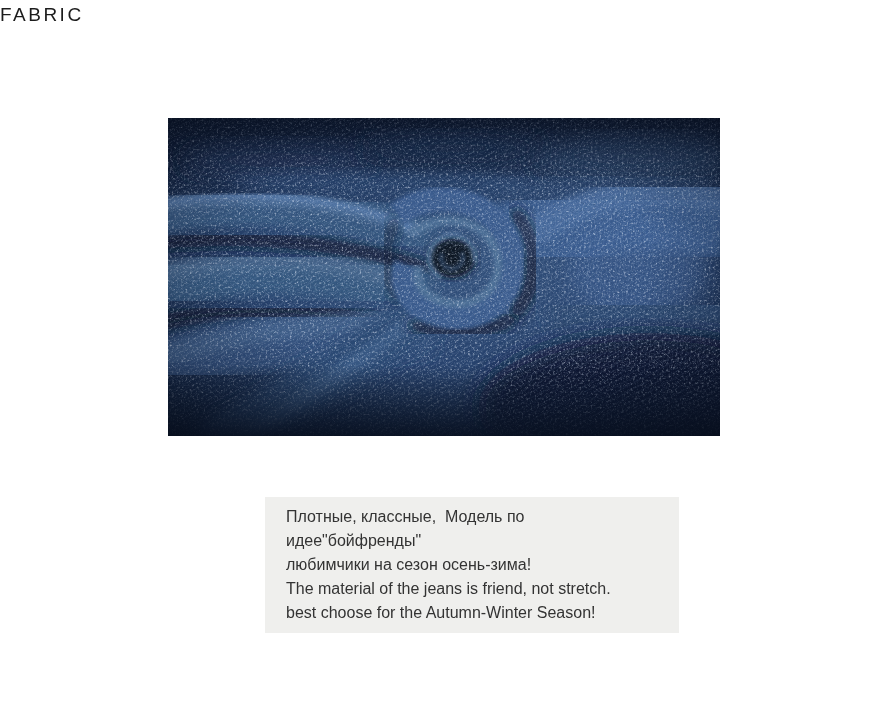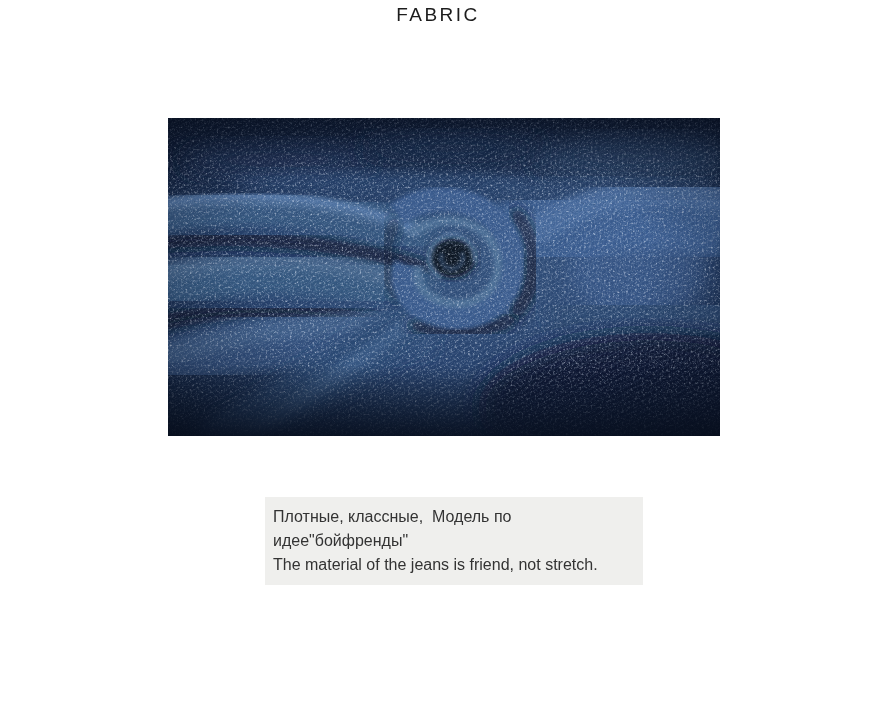--- a/index.html
+++ b/index.html
@@ -14,21 +14,20 @@
     height: 726px;
     background: #ffffff;
     overflow: hidden;
   }
   .page-title {
     position: absolute;
     top: 1px;
     left: 0;
     width: 876px;
     margin: 0;
-    text-align: center;
     font-size: 19px;
     line-height: 28px;
     font-weight: 300;
     letter-spacing: 2.5px;
     color: #1c1c1c;
   }
   .fabric-figure {
     position: absolute;
     left: 168px;
     top: 118px;
@@ -38,24 +37,24 @@
   }
   .fabric-figure svg {
     display: block;
     width: 552px;
     height: 318px;
   }
   .description-box {
     position: absolute;
     left: 265px;
     top: 497px;
-    width: 378px;
+    width: 414px;
     box-sizing: border-box;
     background: #efefed;
-    padding: 8px 18px 8px 8px;
+    padding: 8px 18px 8px 21px;
   }
   .description-box p {
     margin: 0;
     font-size: 16px;
     line-height: 24px;
     color: #333333;
     white-space: pre-wrap;
   }
 </style>
 </head>
@@ -168,16 +167,18 @@
       <rect x="0" y="0" width="552" height="318" filter="url(#grain)" opacity="0.5"></rect>
 
       <rect x="0" y="246" width="552" height="72" fill="url(#botSh)"></rect>
       <rect x="0" y="0" width="552" height="60" fill="url(#topSh)" opacity="0.6"></rect>
       <rect x="0" y="0" width="552" height="318" fill="url(#vign)"></rect>
     </svg>
   </figure>
 
   <section class="description-box">
     <p>Плотные, классные,  Модель по идее"бойфренды"</p>
+    <p>любимчики на сезон осень-зима!</p>
     <p>The material of the jeans is friend, not stretch.</p>
+    <p>best choose for the Autumn-Winter Season!</p>
   </section>
 
 </div>
 
 </body></html>

